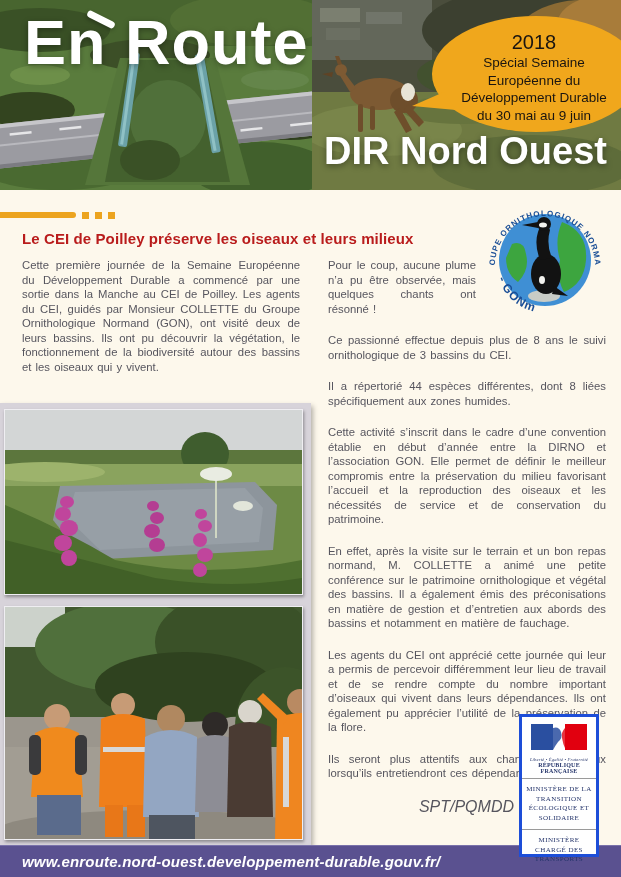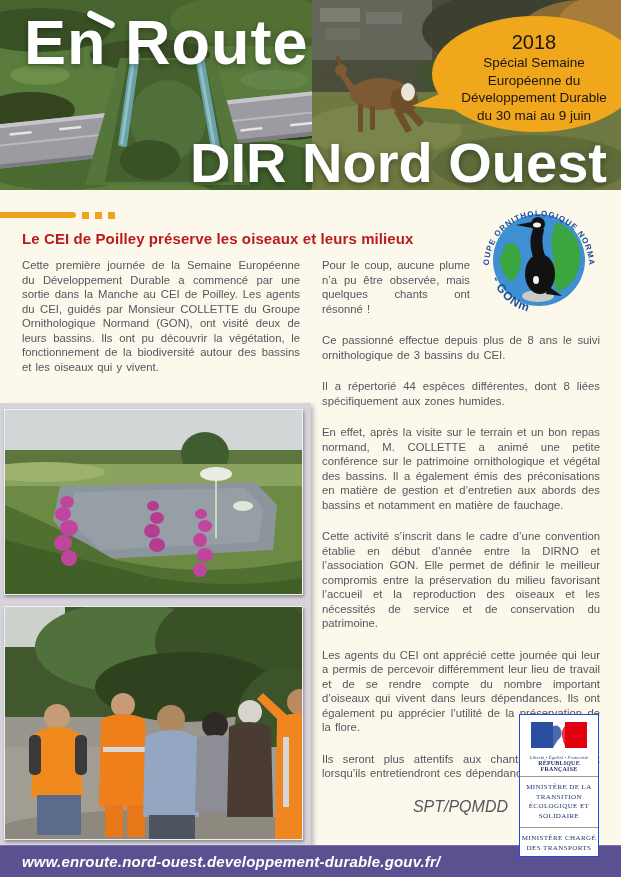--- a/index.html
+++ b/index.html
@@ -18,41 +18,41 @@
     font-size:63px; font-weight:bold; letter-spacing:1px;
     text-shadow:0 2px 6px rgba(0,0,0,.35);
   }
   .mast-accent {
     position:absolute; top:16px; left:86px; width:30px; height:7px;
     background:#fff; border-radius:4px; transform:rotate(27deg);
     box-shadow:0 2px 4px rgba(0,0,0,.3);
   }
   .mast-subtitle {
     position:absolute; top:130px; right:14px; color:#fff;
-    font-size:56px; font-weight:bold; letter-spacing:0px;
+    font-size:38px; font-weight:bold; letter-spacing:0px;
     text-shadow:0 2px 6px rgba(0,0,0,.4);
     margin-left:36px;
   }
   .bubble { position:absolute; top:14px; left:408px; width:220px; height:126px; }
   .bubble svg { position:absolute; top:0; left:0; }
   .bubble-text {
     position:absolute; top:16px; left:38px; width:176px; text-align:center;
     color:#1a1510; font-weight:normal; font-size:13.5px; line-height:17.5px;
   }
   .bubble-year { font-size:20px; line-height:24px; }
 
   
   .main { position:absolute; top:190px; left:0; width:621px; height:655px; padding:22px 21px 0 22px; }
   .rule-deco { display:flex; align-items:center; height:6px; margin-left:-22px; }
   .rule-bar { width:76px; height:6px; background:#eca41f; border-radius:0 3px 3px 0; }
   .rule-sq { width:7px; height:7px; background:#eca41f; margin-left:6px; }
   .headline {
     margin:12px 0 11px 0; color:#b91c1c; font-size:15px; font-weight:bold; letter-spacing:0.1px;
   }
-  .columns { display:flex; gap:22px; }
+  .columns { display:flex; gap:28px; }
   .col-left  { width:278px; flex:none; }
   .col-right { width:278px; flex:none; }
   p.body-text {
     font-size:11.3px; line-height:14.5px; color:#56555e; text-align:justify;
     margin-bottom:17px; word-spacing:1px;
   }
   .col-left p.body-text { margin-bottom:0; }
 
   
   .photo-panel {
@@ -68,21 +68,21 @@
   .gonm-float svg { display:block; }
 
   .signature {
     clear:both; font-size:16px; font-style:italic; color:#56555e;
     text-align:right; padding-right:92px; margin-top:14px;
   }
 
   
   .ministry {
     position:absolute; right:22px; top:714px; width:80px; height:143px;
-    background:#fff; border:1px solid #1d4ed8; z-index:5;
+    background:#fff; border:3px solid #1d4ed8; z-index:5;
     font-family:"Liberation Serif", serif; color:#25356b; text-align:center;
   }
   .ministry-sec { padding:4px 2px; }
   .ministry-sec + .ministry-sec { border-top:1px solid #9a9a9a; }
   .motto { font-size:4.5px; font-style:italic; letter-spacing:0.2px; margin-top:1px; }
   .republic { font-size:6px; font-weight:bold; letter-spacing:0.2px; }
   .ministry-label { font-size:7px; letter-spacing:0.4px; line-height:9.5px; padding:6px 1px; }
   .flag-svg { display:block; margin:1px auto 0 auto; }
 
   
@@ -330,22 +330,22 @@
             </text>
             <text font-family="Liberation Sans, sans-serif" font-size="12" font-weight="bold" fill="#1a4e96" letter-spacing="1">
               <textPath href="#ringBottom" startOffset="8%">- GONm -</textPath>
             </text>
           </svg>
         </div>
 
         <p class="body-text">Pour le coup, aucune plume n’a pu être observée, mais quelques chants ont résonné !</p>
         <p class="body-text">Ce passionné effectue depuis plus de 8 ans le suivi ornithologique de 3 bassins du CEI.</p>
         <p class="body-text">Il a répertorié 44 espèces différentes, dont 8 liées spécifiquement aux zones humides.</p>
+        <p class="body-text">Cette activité s’inscrit dans le cadre d’une convention établie en début d’année entre la DIRNO et l’association GON. Elle permet de définir le meilleur compromis entre la préservation du milieu favorisant l’accueil et la reproduction des oiseaux et les nécessités de service et de conservation du patrimoine.</p>
         <p class="body-text">En effet, après la visite sur le terrain et un bon repas normand, M. COLLETTE a animé une petite conférence sur le patrimoine ornithologique et végétal des bassins. Il a également émis des préconisations en matière de gestion et d’entretien aux abords des bassins et notamment en matière de fauchage.</p>
-        <p class="body-text">Cette activité s’inscrit dans le cadre d’une convention établie en début d’année entre la DIRNO et l’association GON. Elle permet de définir le meilleur compromis entre la préservation du milieu favorisant l’accueil et la reproduction des oiseaux et les nécessités de service et de conservation du patrimoine.</p>
         <p class="body-text">Les agents du CEI ont apprécié cette journée qui leur a permis de percevoir différemment leur lieu de travail et de se rendre compte du nombre important d’oiseaux qui vivent dans leurs dépendances. Ils ont également pu apprécier l’utilité de la préservation de la flore.</p>
         <p class="body-text">Ils seront plus attentifs aux chants des oiseaux lorsqu’ils entretiendront ces dépendances.</p>
 
         <div class="signature">SPT/PQMDD</div>
       </div>
     </div>
   </main>
 
   <aside class="ministry">
     <div class="ministry-sec">

